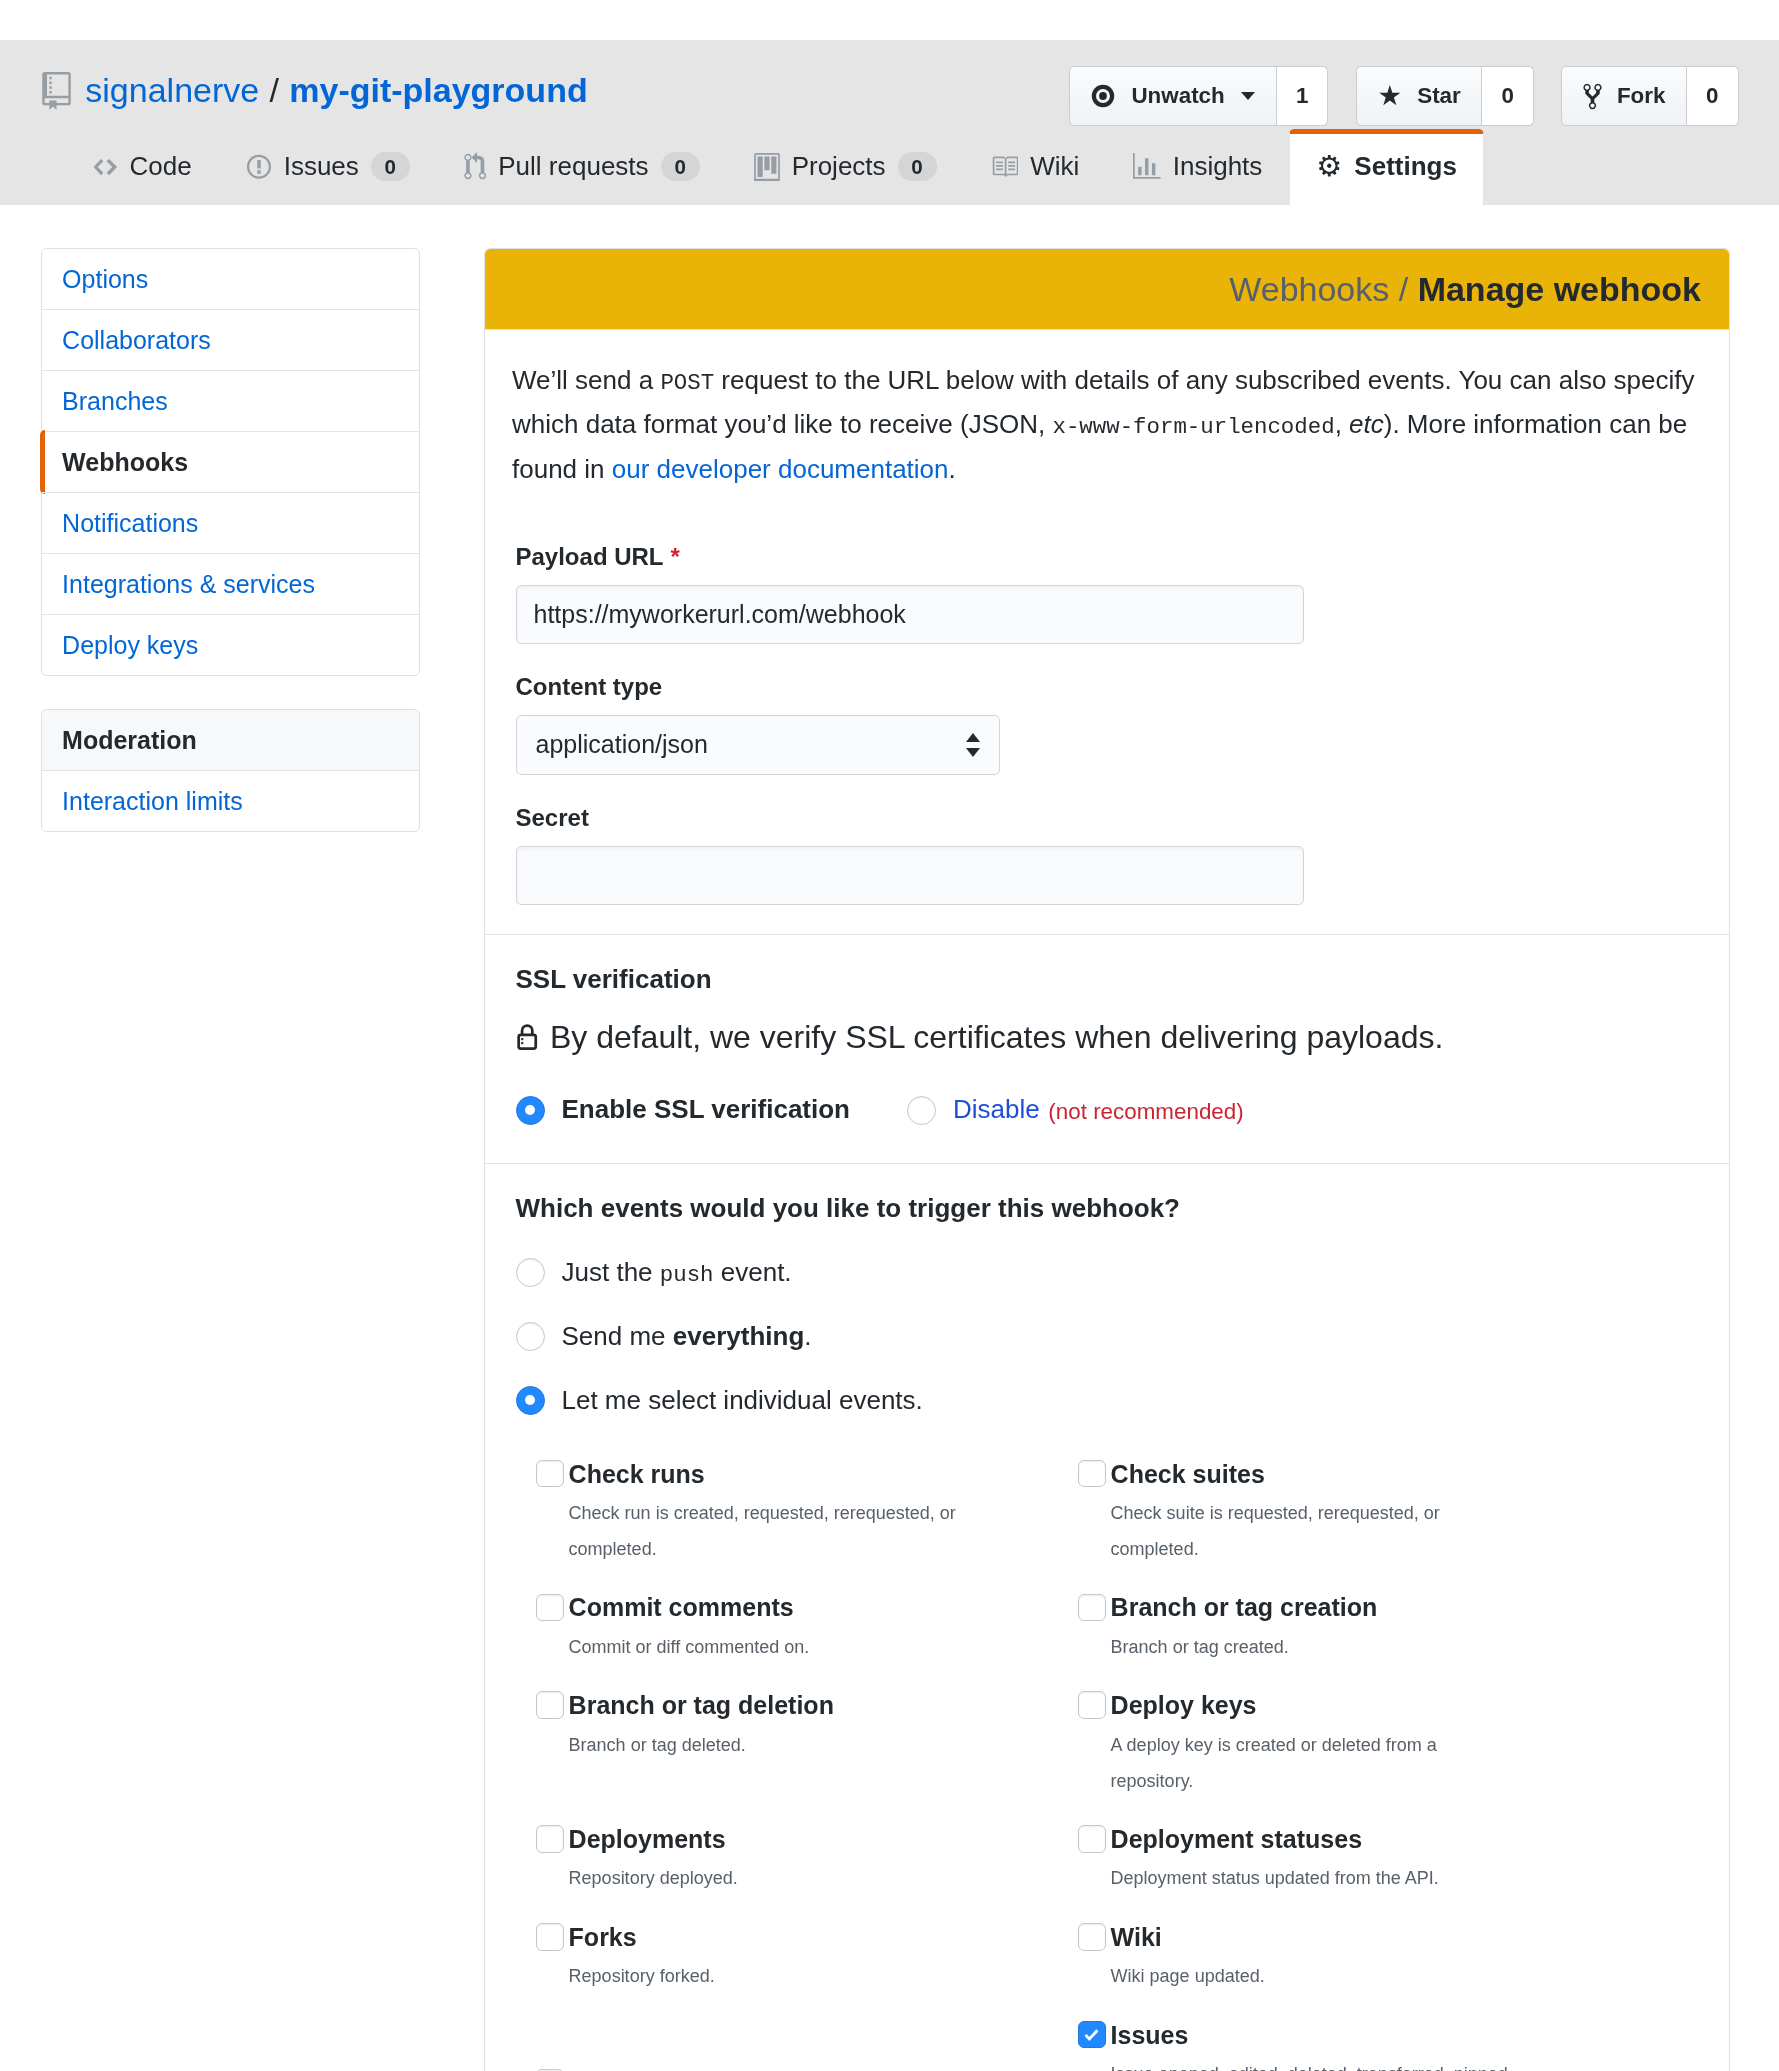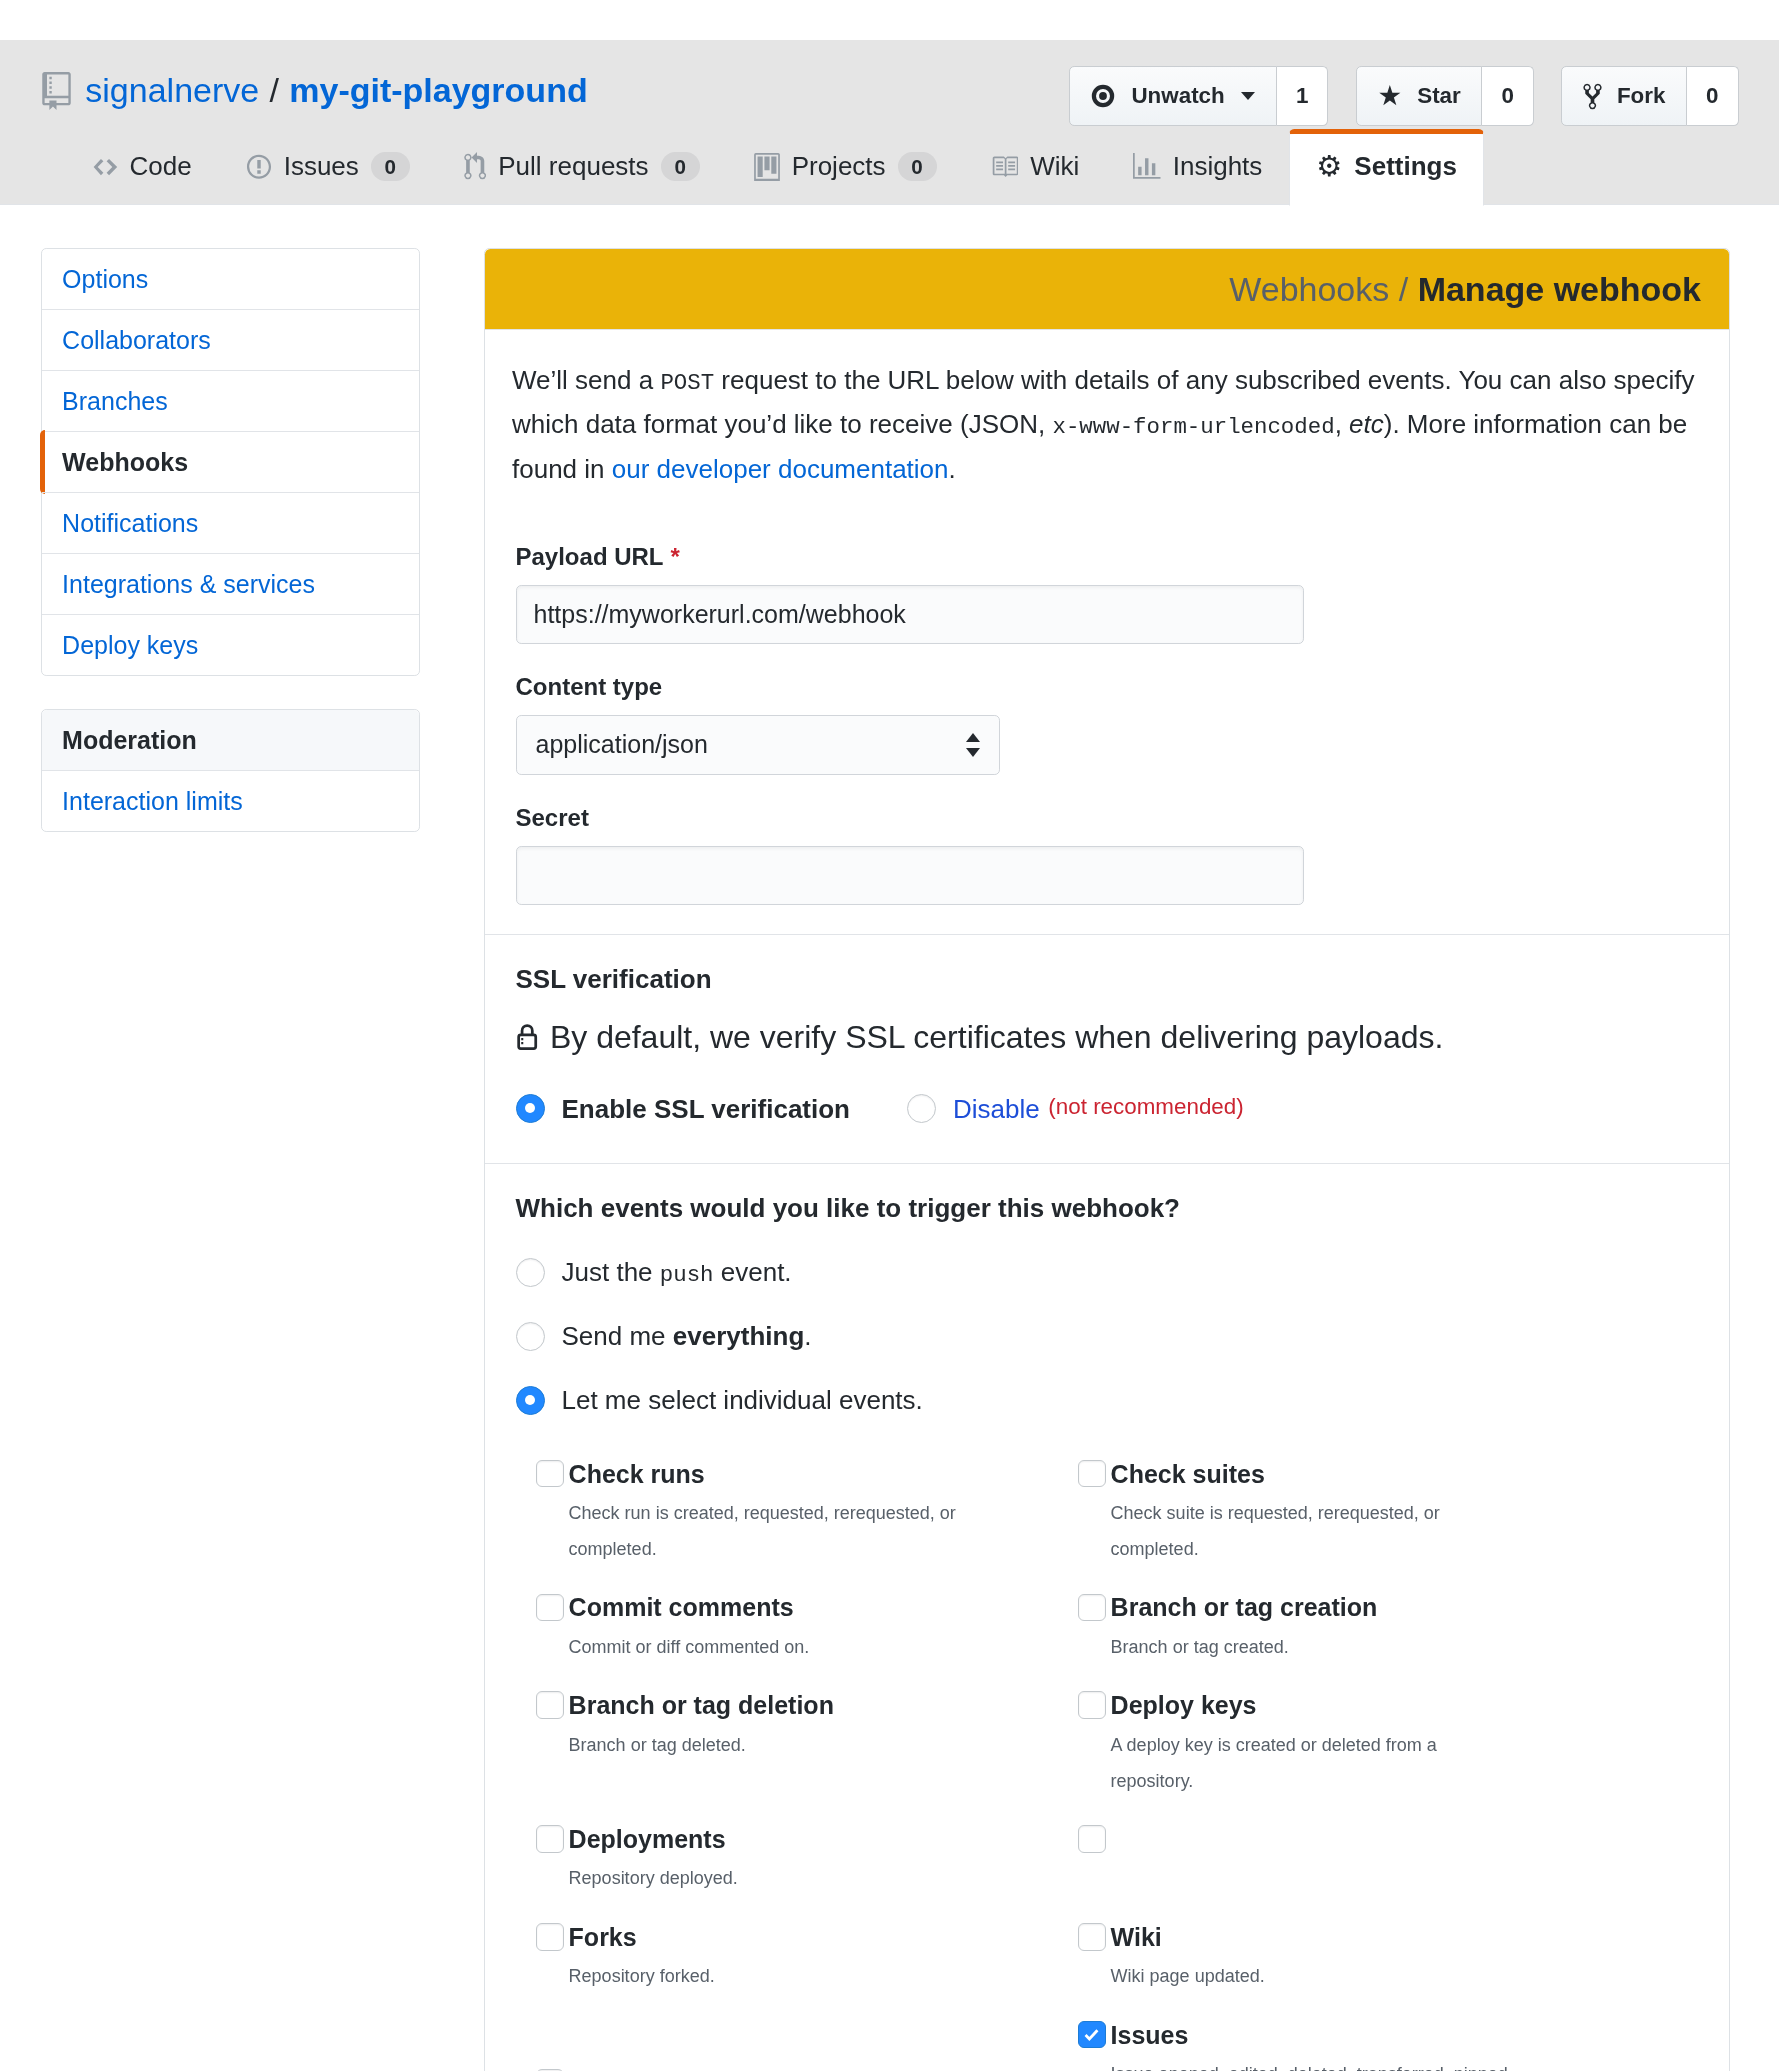--- a/index.html
+++ b/index.html
@@ -197,21 +197,21 @@
   .divider { border: none; border-top: 1.7px solid #e1e4e8; margin: 0; }
 
   .ssl-section { padding: 29px 31px 38px; }
   .section-title { font-size: 26px; font-weight: bold; }
   .ssl-note {
     display: flex; align-items: center; gap: 12px;
     margin-top: 24px; font-size: 32px;
   }
   .ssl-note svg { flex: none; }
   .ssl-radios { display: flex; align-items: center; margin-top: 38px; }
-  .radio-row { display: flex; align-items: flex-start; cursor: pointer; }
+  .radio-row { display: flex; align-items: flex-end; cursor: pointer; }
   .radio {
     width: 29px; height: 29px; flex: none;
     border-radius: 50%;
     border: 1.7px solid #c3c8cc;
     background: #fff;
     box-shadow: inset 0 0.9px 1.7px rgba(27,31,35,.08);
     position: relative;
   }
   .radio.checked { background: #2188ff; border-color: #1c7cd6; box-shadow: none; }
   .radio.checked::after {
@@ -510,20 +510,24 @@
             <div class="event-row">
               <div class="event-cell">
                 <span class="checkbox"></span>
                 <span class="event-text">
                     <span class="event-title" style="display:block">Deployments</span>
                     <span class="event-desc" style="display:block">Repository deployed.</span>
                   </span>
               </div>
               <div class="event-cell">
                 <span class="checkbox"></span>
+                <span class="event-text">
+                    <span class="event-title" style="display:block">Deployment statuses</span>
+                    <span class="event-desc" style="display:block">Deployment status updated from the API.</span>
+                  </span>
               </div>
             </div>
 
             <div class="event-row">
               <div class="event-cell">
                 <span class="checkbox"></span>
                 <span class="event-text">
                     <span class="event-title" style="display:block">Forks</span>
                     <span class="event-desc" style="display:block">Repository forked.</span>
                   </span>

